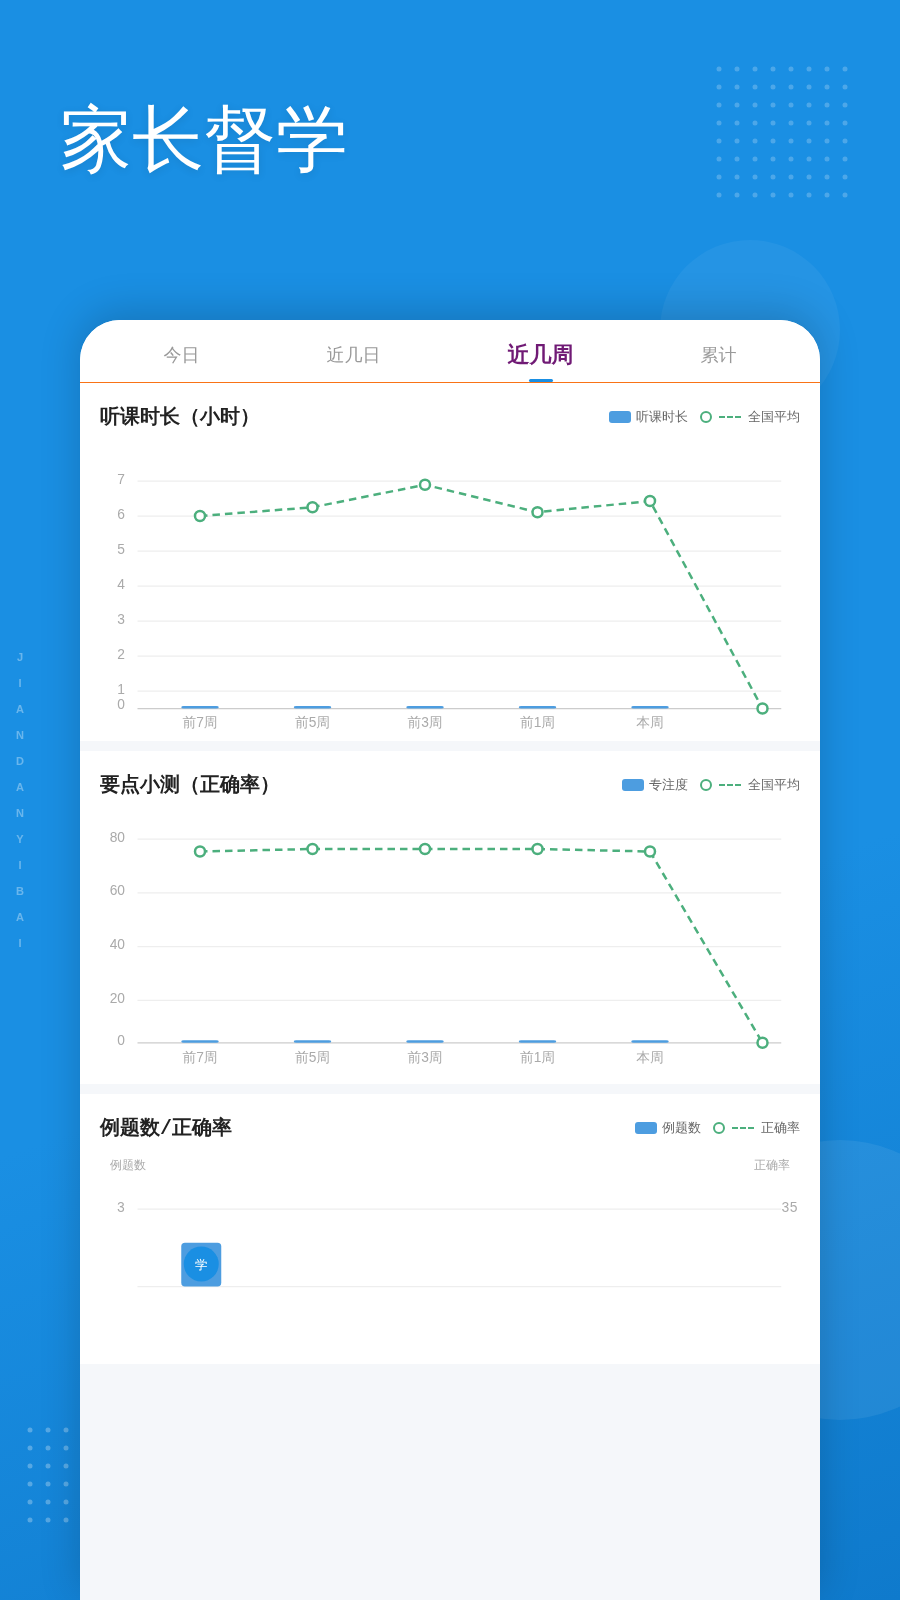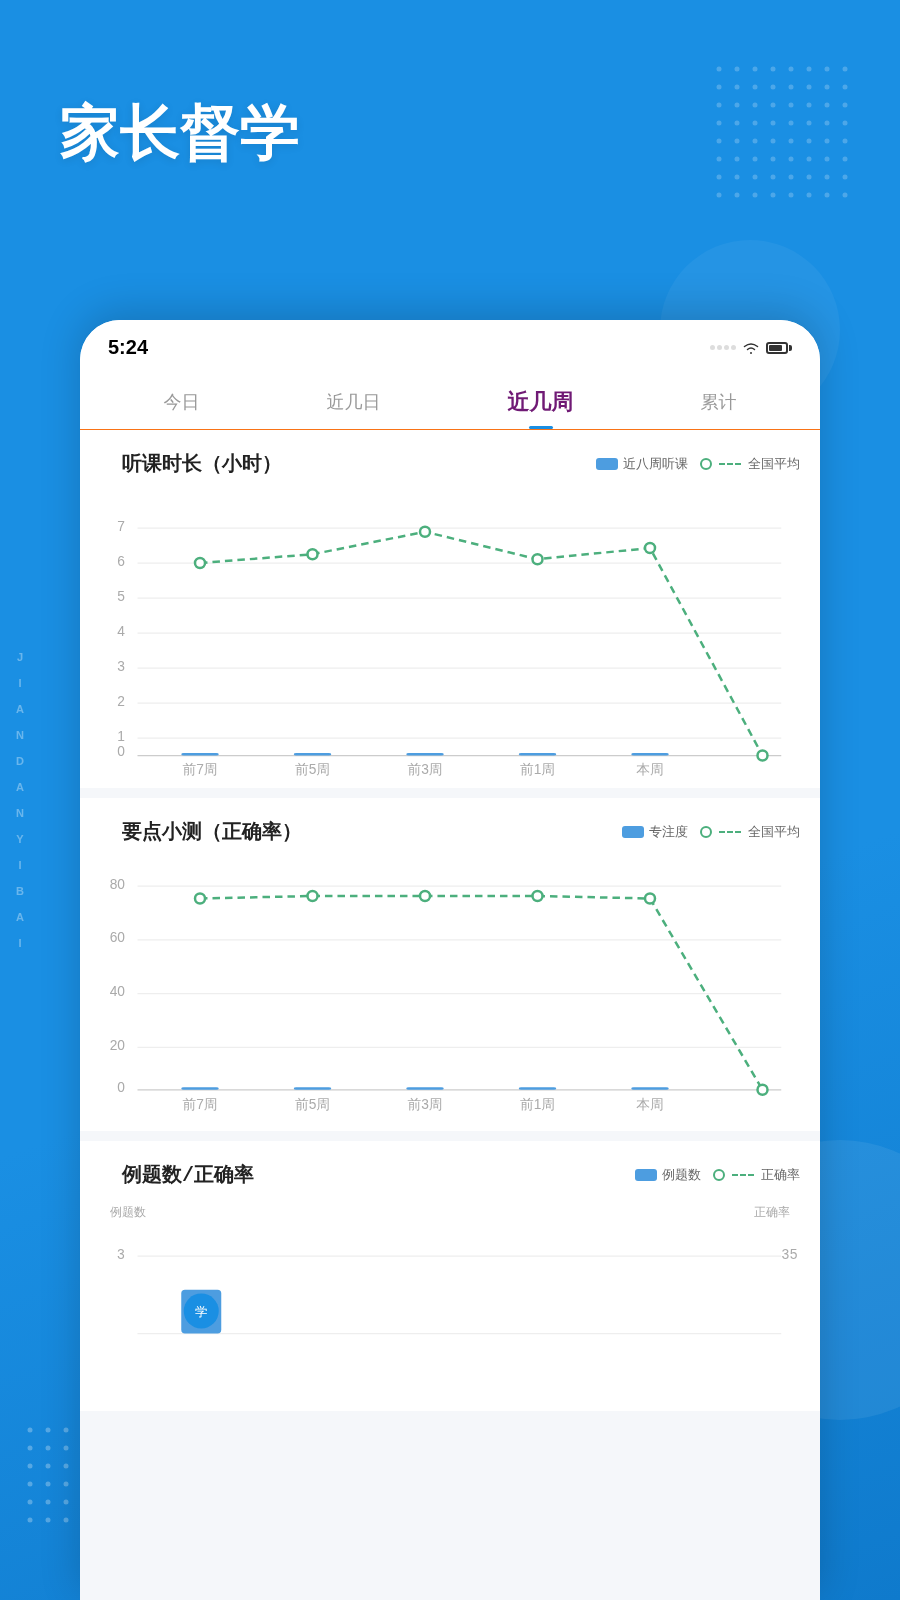--- a/index.html
+++ b/index.html
@@ -49,22 +49,22 @@
       text-orientation: upright;
     }
 
     
     .hero-section {
       position: absolute;
       top: 100px;
       left: 60px;
     }
     .hero-title {
-      font-size: 60px;
-      font-weight: 700;
+      font-size: 72px;
+      font-weight: 400;
       color: #fff;
       line-height: 1.1;
       text-shadow: 0 2px 8px rgba(0,0,0,0.1);
     }
     .hero-subtitle {
       font-size: 28px;
       color: rgba(255,255,255,0.9);
       margin-top: 16px;
       font-weight: 400;
     }
@@ -177,21 +177,20 @@
       background: #fff;
       margin: 0 0 10px 0;
       padding: 20px 20px 16px;
     }
 
     .chart-header {
       display: flex;
       align-items: center;
       justify-content: space-between;
       margin-bottom: 16px;
-      margin-left: 22px;
     }
     .chart-title {
       font-size: 20px;
       font-weight: 700;
       color: #222;
     }
     .chart-legend {
       display: flex;
       align-items: center;
       gap: 12px;
@@ -411,44 +410,20 @@
   <span>J I A N D A N Y I B A I</span>
 </div>
 
 <div class="hero-section">
   <div class="hero-title">家长督学</div>
 </div>
 
 <div class="phone-mockup">
   <div class="phone-inner">
 
-    <div class="status-bar">
-      <span class="status-time">5:24</span>
-      <div class="status-icons">
-        <div class="status-dots">
-          <div class="status-dot" style="opacity:0.4"></div>
-          <div class="status-dot" style="opacity:0.4"></div>
-          <div class="status-dot" style="opacity:0.4"></div>
-          <div class="status-dot" style="opacity:0.4"></div>
-        </div>
-
-        <svg width="18" height="14" viewBox="0 0 18 14">
-          <path d="M9 11 a1 1 0 1 1 0 2 a1 1 0 0 1 0-2z" fill="#333"></path>
-          <path d="M5.5 8.5 Q9 5.5 12.5 8.5" stroke="#333" stroke-width="1.5" fill="none" stroke-linecap="round"></path>
-          <path d="M2.5 5.5 Q9 0.5 15.5 5.5" stroke="#333" stroke-width="1.5" fill="none" stroke-linecap="round"></path>
-        </svg>
-
-        <div class="battery">
-          <div class="battery-body">
-            <div class="battery-fill"></div>
-          </div>
-          <div class="battery-tip"></div>
-        </div>
-      </div>
-    </div>
 
     <div class="tab-nav">
       <div class="tab-item">
         <span>今日</span>
       </div>
       <div class="tab-item">
         <span>近几日</span>
       </div>
       <div class="tab-item active">
         <span>近几周</span>
@@ -460,21 +435,21 @@
 
     <div class="scroll-content">
 
 
       <div class="chart-card">
         <div class="chart-header">
           <span class="chart-title">听课时长（小时）</span>
           <div class="chart-legend">
             <div class="legend-item">
               <div class="legend-rect" style="background:#4d9de0;"></div>
-              <span>近八周听课</span>
+              <span>听课时长</span>
             </div>
             <div class="legend-item">
               <div class="legend-circle"></div>
               <span style="display:inline-block;width:22px;height:2px;border-top:2px dashed #4caf7d;vertical-align:middle;margin:0 2px;"></span>
               <span>全国平均</span>
             </div>
           </div>
         </div>
 
         <div class="chart-svg-wrap">

